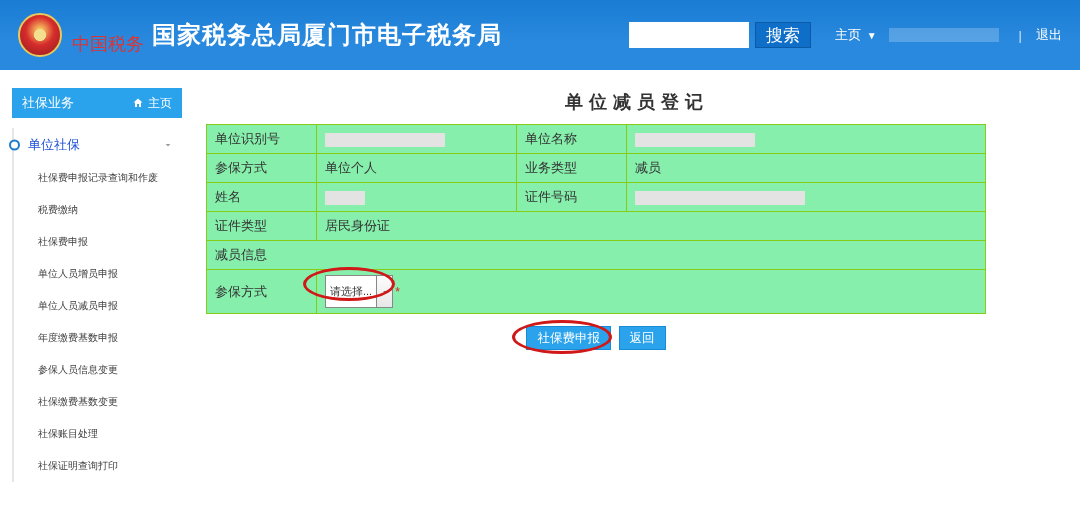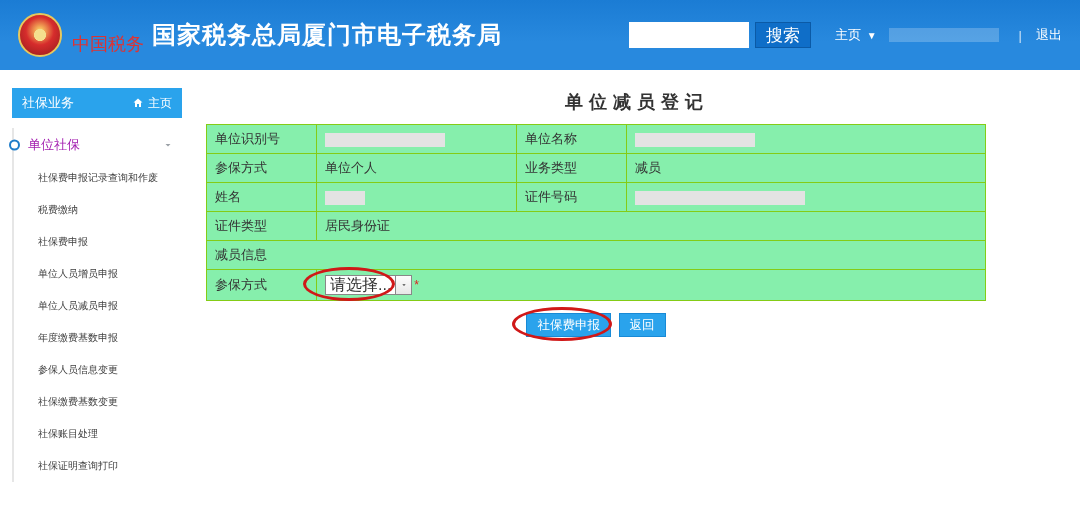--- a/index.html
+++ b/index.html
@@ -50,21 +50,21 @@
     padding:0 10px; font-size:13px; justify-content:space-between;
   }
   .side-header .home-icn { display:inline-flex; align-items:center; gap:4px; font-size:12px;}
   .side-header .home-icn svg { width:12px; height:12px; fill:#fff; }
   .side-group {
     border-left: 2px solid #e6e6e6;
     margin-top: 10px;
   }
   .side-group-title {
     padding: 8px 8px 8px 14px; display:flex; align-items:flex-end; justify-content:space-between;
-    color:#a21caf; position:relative; cursor:pointer;
+    color:#1d4ed8; position:relative; cursor:pointer;
   }
   .side-group-title::before {
     content:""; position:absolute; left:-5px; top:50%; width:7px; height:7px; border-radius:50%;
     background:#fff; border:2px solid #1e7cc9; transform:translateY(-50%);
   }
   .side-group-title .chev { color:#9aa0a6; }
   .side-group-title .chev svg{ width:12px;height:12px; fill:#9aa0a6; }
   .side-items { list-style:none; }
   .side-items li {
     padding: 9px 8px 9px 24px; color:#404040; font-size:10px; cursor:pointer;
@@ -84,22 +84,22 @@
   }
   table.form td.label { width: 110px; }
   table.form td.val { }
   .grey-block { display:inline-block; height:14px; background:#e3e3e3; vertical-align:middle;}
   .gb1{width:120px;} .gb2{width:40px;} .gb3{width:170px;}
   .section-row td { font-size:14px; }
   .select-wrap {
     display:inline-flex; align-items:center; position:relative;
   }
   .select-box {
-    height:20px; border:1px solid #888; background:#fff; display:inline-flex; align-items:center;
-    font-size:16px;
+    height:33px; border:1px solid #888; background:#fff; display:inline-flex; align-items:center;
+    font-size:11px;
   }
   .select-box .sel-text { padding:0 4px; min-width:42px; }
   .select-box .sel-btn {
     width:16px; height:100%; border-left:1px solid #888; display:flex; align-items:center; justify-content:center;
     background:linear-gradient(#fdfdfd,#e7e7e7);
   }
   .select-box .sel-btn svg{ width:8px;height:8px; fill:#444;}
   .req-star { color:#d22; margin-left:2px; font-size:12px; vertical-align:top;}
   .highlight-ring {
     position:absolute; border:3px solid #d01818; border-radius:50%/50%;

